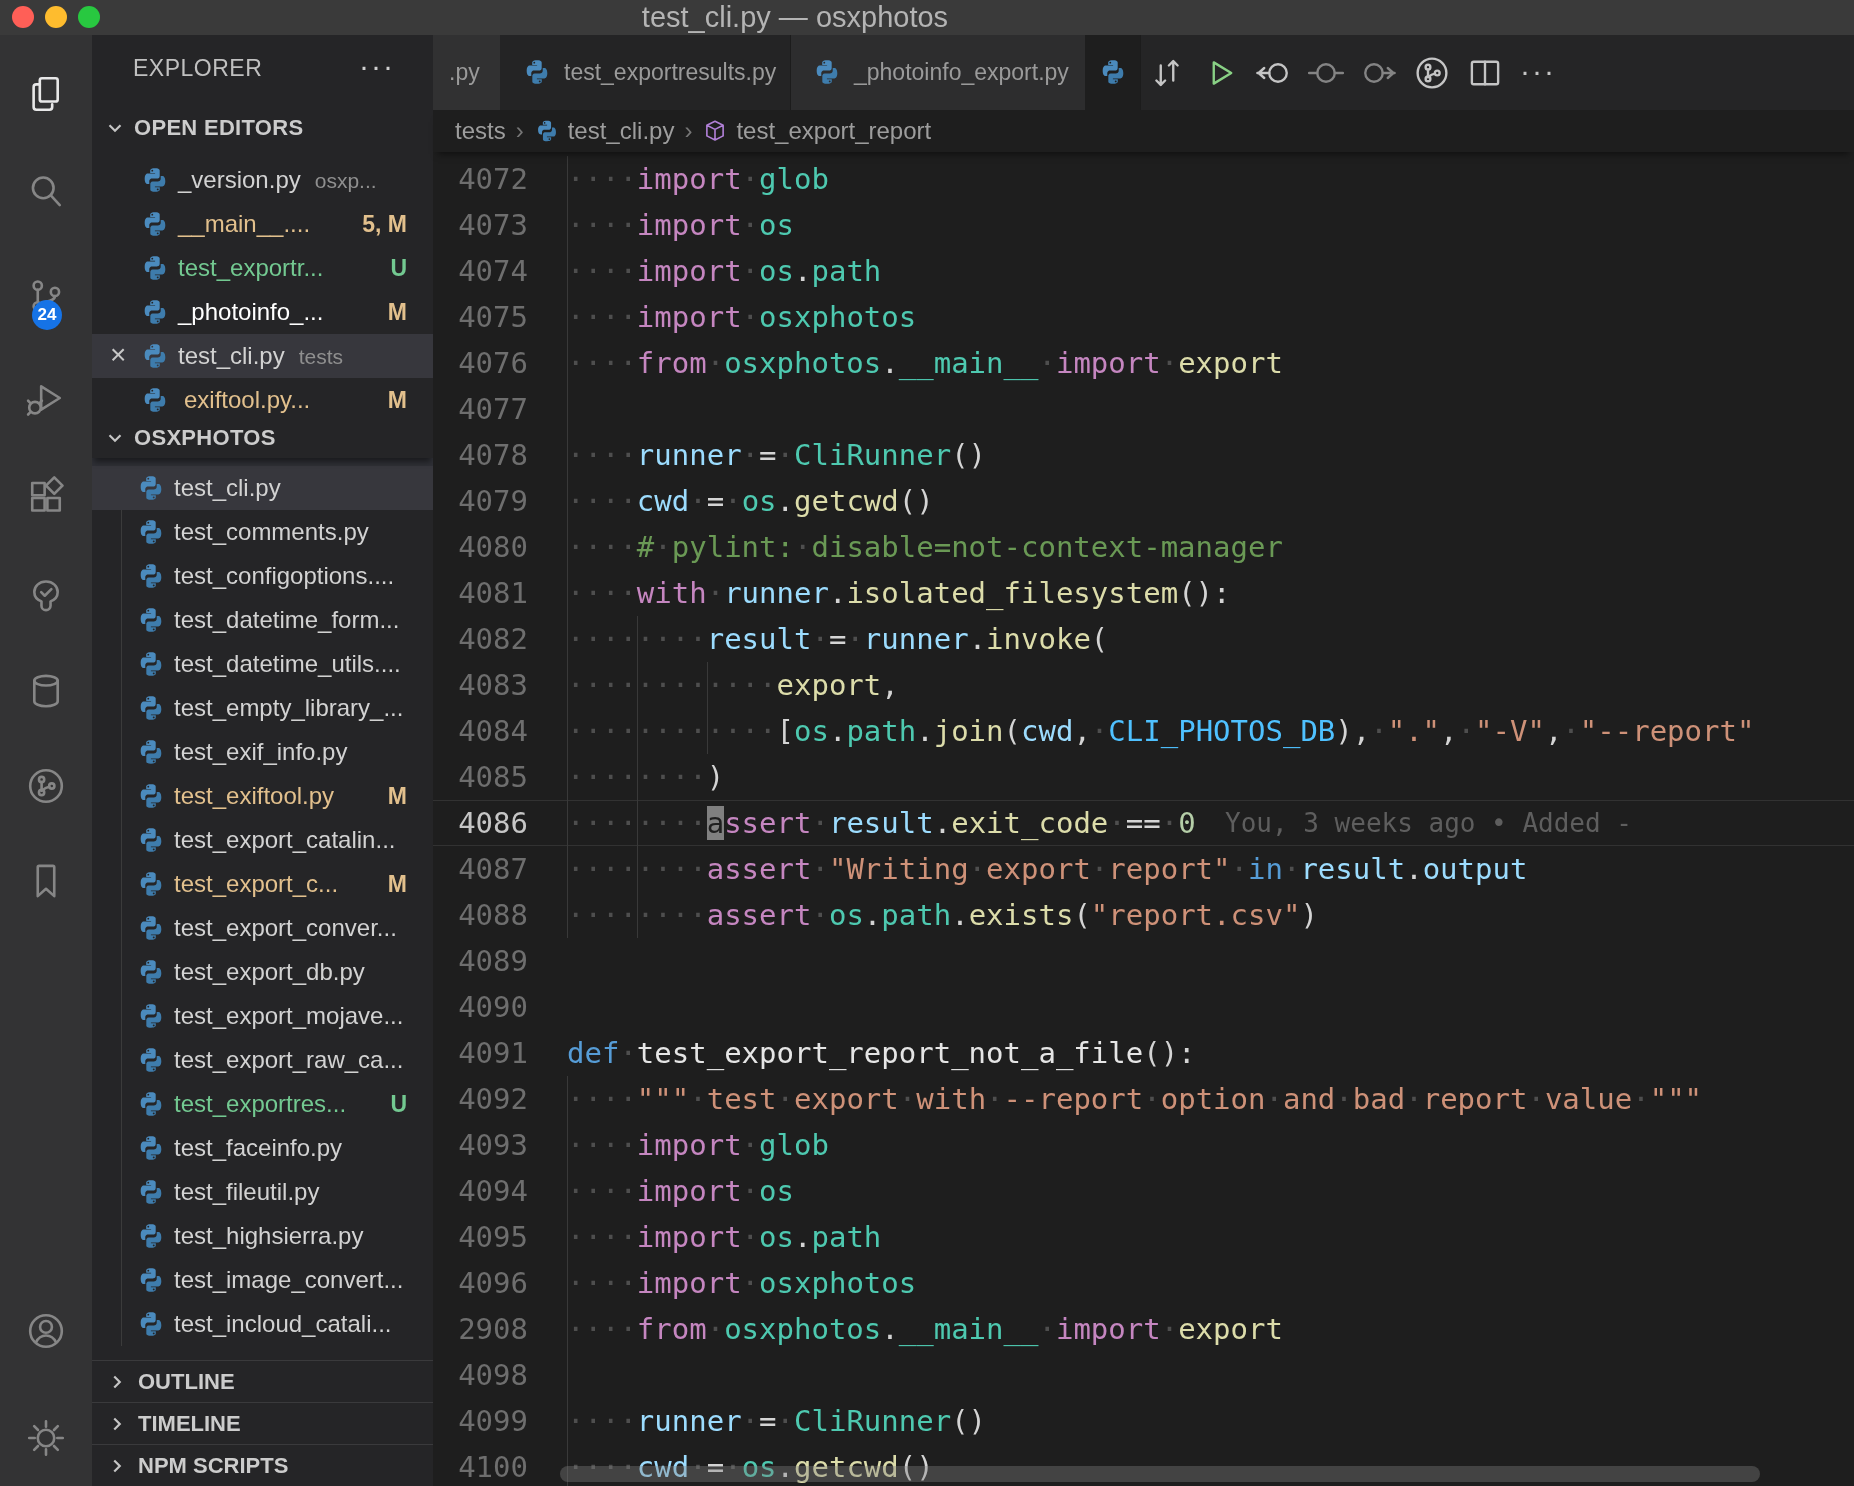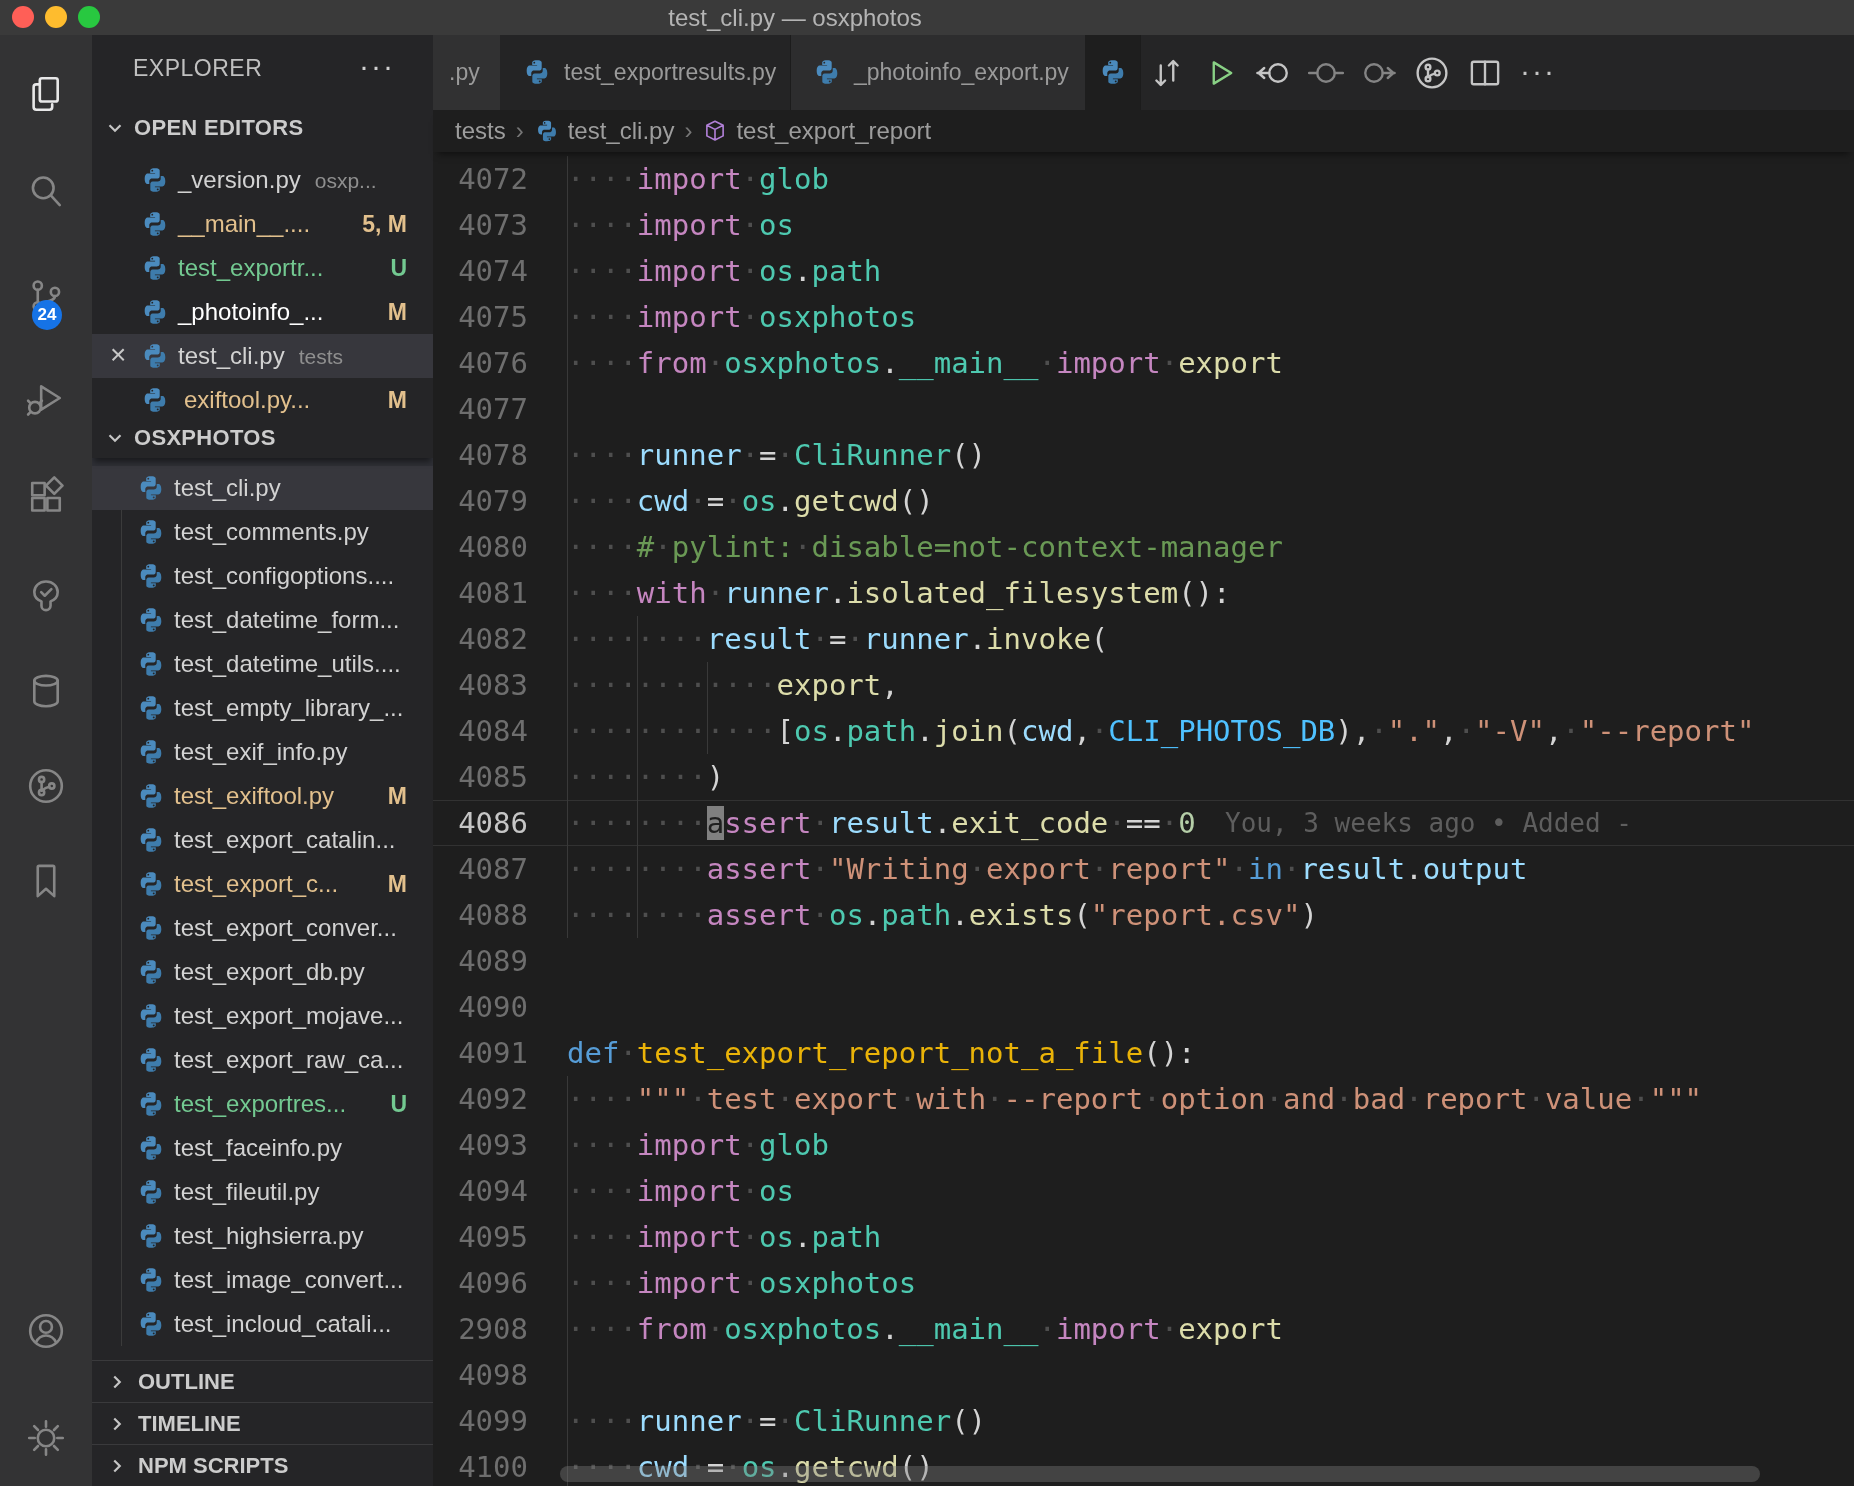--- a/index.html
+++ b/index.html
@@ -2,21 +2,21 @@
 <html><head>
 <meta charset="utf-8">
 <style>
   html,body{margin:0;padding:0;}
   body{width:1854px;height:1486px;position:relative;background:#1e1e1e;overflow:hidden;
        font-family:"Liberation Sans",sans-serif;-webkit-font-smoothing:antialiased;}
   
   .titlebar{position:absolute;left:0;top:0;width:1854px;height:35px;background:#3a3a3a;}
   .tlight{position:absolute;top:6px;width:22px;height:22px;border-radius:50%;}
   .title-text{position:absolute;top:0;left:795px;transform:translateX(-50%);line-height:35px;
-              font-size:24px;color:#b4b4b4;white-space:nowrap;}
+              font-size:29px;color:#b4b4b4;white-space:nowrap;}
   
   .activitybar{position:absolute;left:0;top:35px;width:92px;height:1451px;background:#333334;}
   .act-icon{position:absolute;left:24px;width:44px;height:44px;color:#868686;cursor:pointer;}
   .act-icon.active{color:#e8e8e8;}
   .act-icon svg{width:44px;height:44px;display:block;}
   .act-badge{position:absolute;left:32px;top:265px;width:30px;height:30px;border-radius:15px;
              background:#1673e6;color:#fff;font-size:17px;font-weight:bold;text-align:center;
              line-height:30px;z-index:3;}
   
   .sidebar{position:absolute;left:92px;top:35px;width:341px;height:1451px;background:#252527;overflow:hidden;}
@@ -572,21 +572,21 @@
     <div class="cline" style="top: 786px;">
       <span class="lnum">4089</span>
       <span class="lcode"></span>
     </div>
     <div class="cline" style="top: 832px;">
       <span class="lnum">4090</span>
       <span class="lcode"></span>
     </div>
     <div class="cline" style="top: 878px;">
       <span class="lnum">4091</span>
-      <span class="lcode"><span style="color: rgb(86, 156, 214);">def</span><span style="color: rgb(78, 78, 78);">·</span><span style="color: #eab308;">test_export_report_not_a_file</span><span style="color: rgb(212, 212, 212);">():</span></span>
+      <span class="lcode"><span style="color: rgb(86, 156, 214);">def</span><span style="color: rgb(78, 78, 78);">·</span><span style="color: #e5e5e5;">test_export_report_not_a_file</span><span style="color: rgb(212, 212, 212);">():</span></span>
     </div>
     <div class="cline" style="top: 924px;">
       <span class="lnum">4092</span>
       <span class="guide" style="left: 134px;"></span>
       <span class="lcode"><span style="color: rgb(78, 78, 78);">····</span><span style="color: rgb(206, 145, 120);">"""</span><span style="color: rgb(78, 78, 78);">·</span><span style="color: rgb(206, 145, 120);">test</span><span style="color: rgb(78, 78, 78);">·</span><span style="color: rgb(206, 145, 120);">export</span><span style="color: rgb(78, 78, 78);">·</span><span style="color: rgb(206, 145, 120);">with</span><span style="color: rgb(78, 78, 78);">·</span><span style="color: rgb(206, 145, 120);">--report</span><span style="color: rgb(78, 78, 78);">·</span><span style="color: rgb(206, 145, 120);">option</span><span style="color: rgb(78, 78, 78);">·</span><span style="color: rgb(206, 145, 120);">and</span><span style="color: rgb(78, 78, 78);">·</span><span style="color: rgb(206, 145, 120);">bad</span><span style="color: rgb(78, 78, 78);">·</span><span style="color: rgb(206, 145, 120);">report</span><span style="color: rgb(78, 78, 78);">·</span><span style="color: rgb(206, 145, 120);">value</span><span style="color: rgb(78, 78, 78);">·</span><span style="color: rgb(206, 145, 120);">"""</span></span>
     </div>
     <div class="cline" style="top: 970px;">
       <span class="lnum">4093</span>
       <span class="guide" style="left: 134px;"></span>
       <span class="lcode"><span style="color: rgb(78, 78, 78);">····</span><span style="color: rgb(197, 134, 192);">import</span><span style="color: rgb(78, 78, 78);">·</span><span style="color: rgb(78, 201, 176);">glob</span></span>

